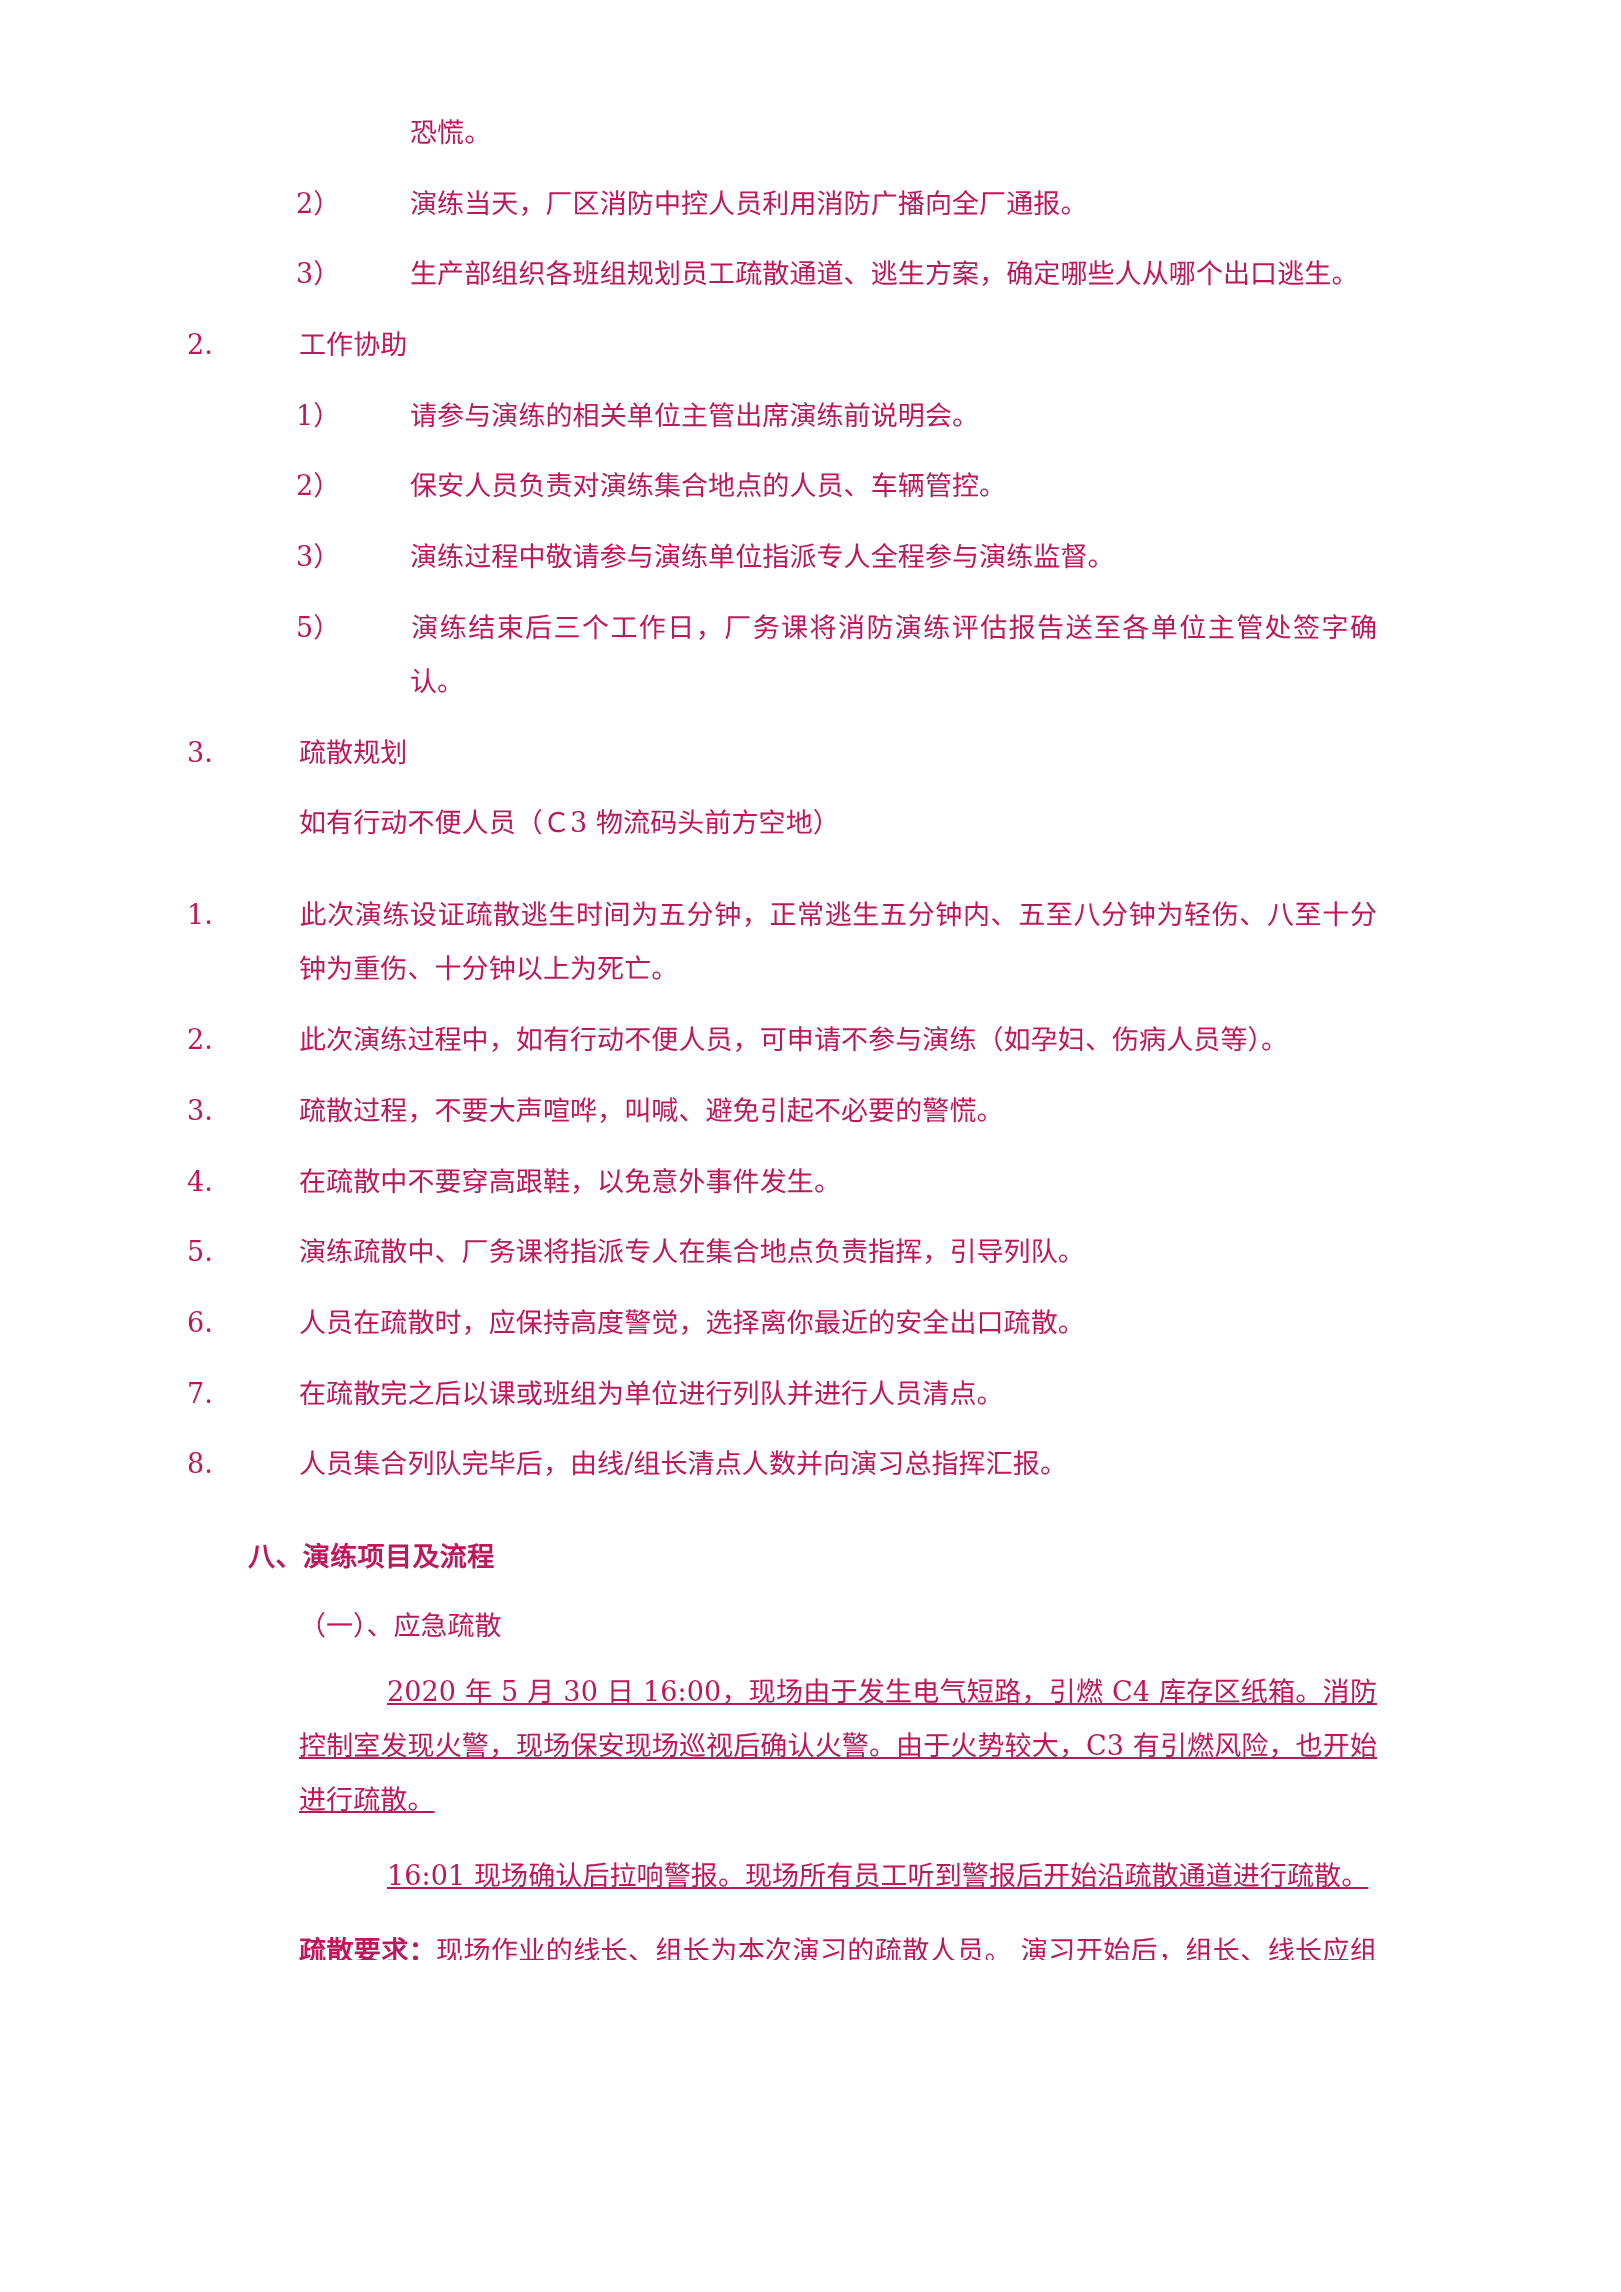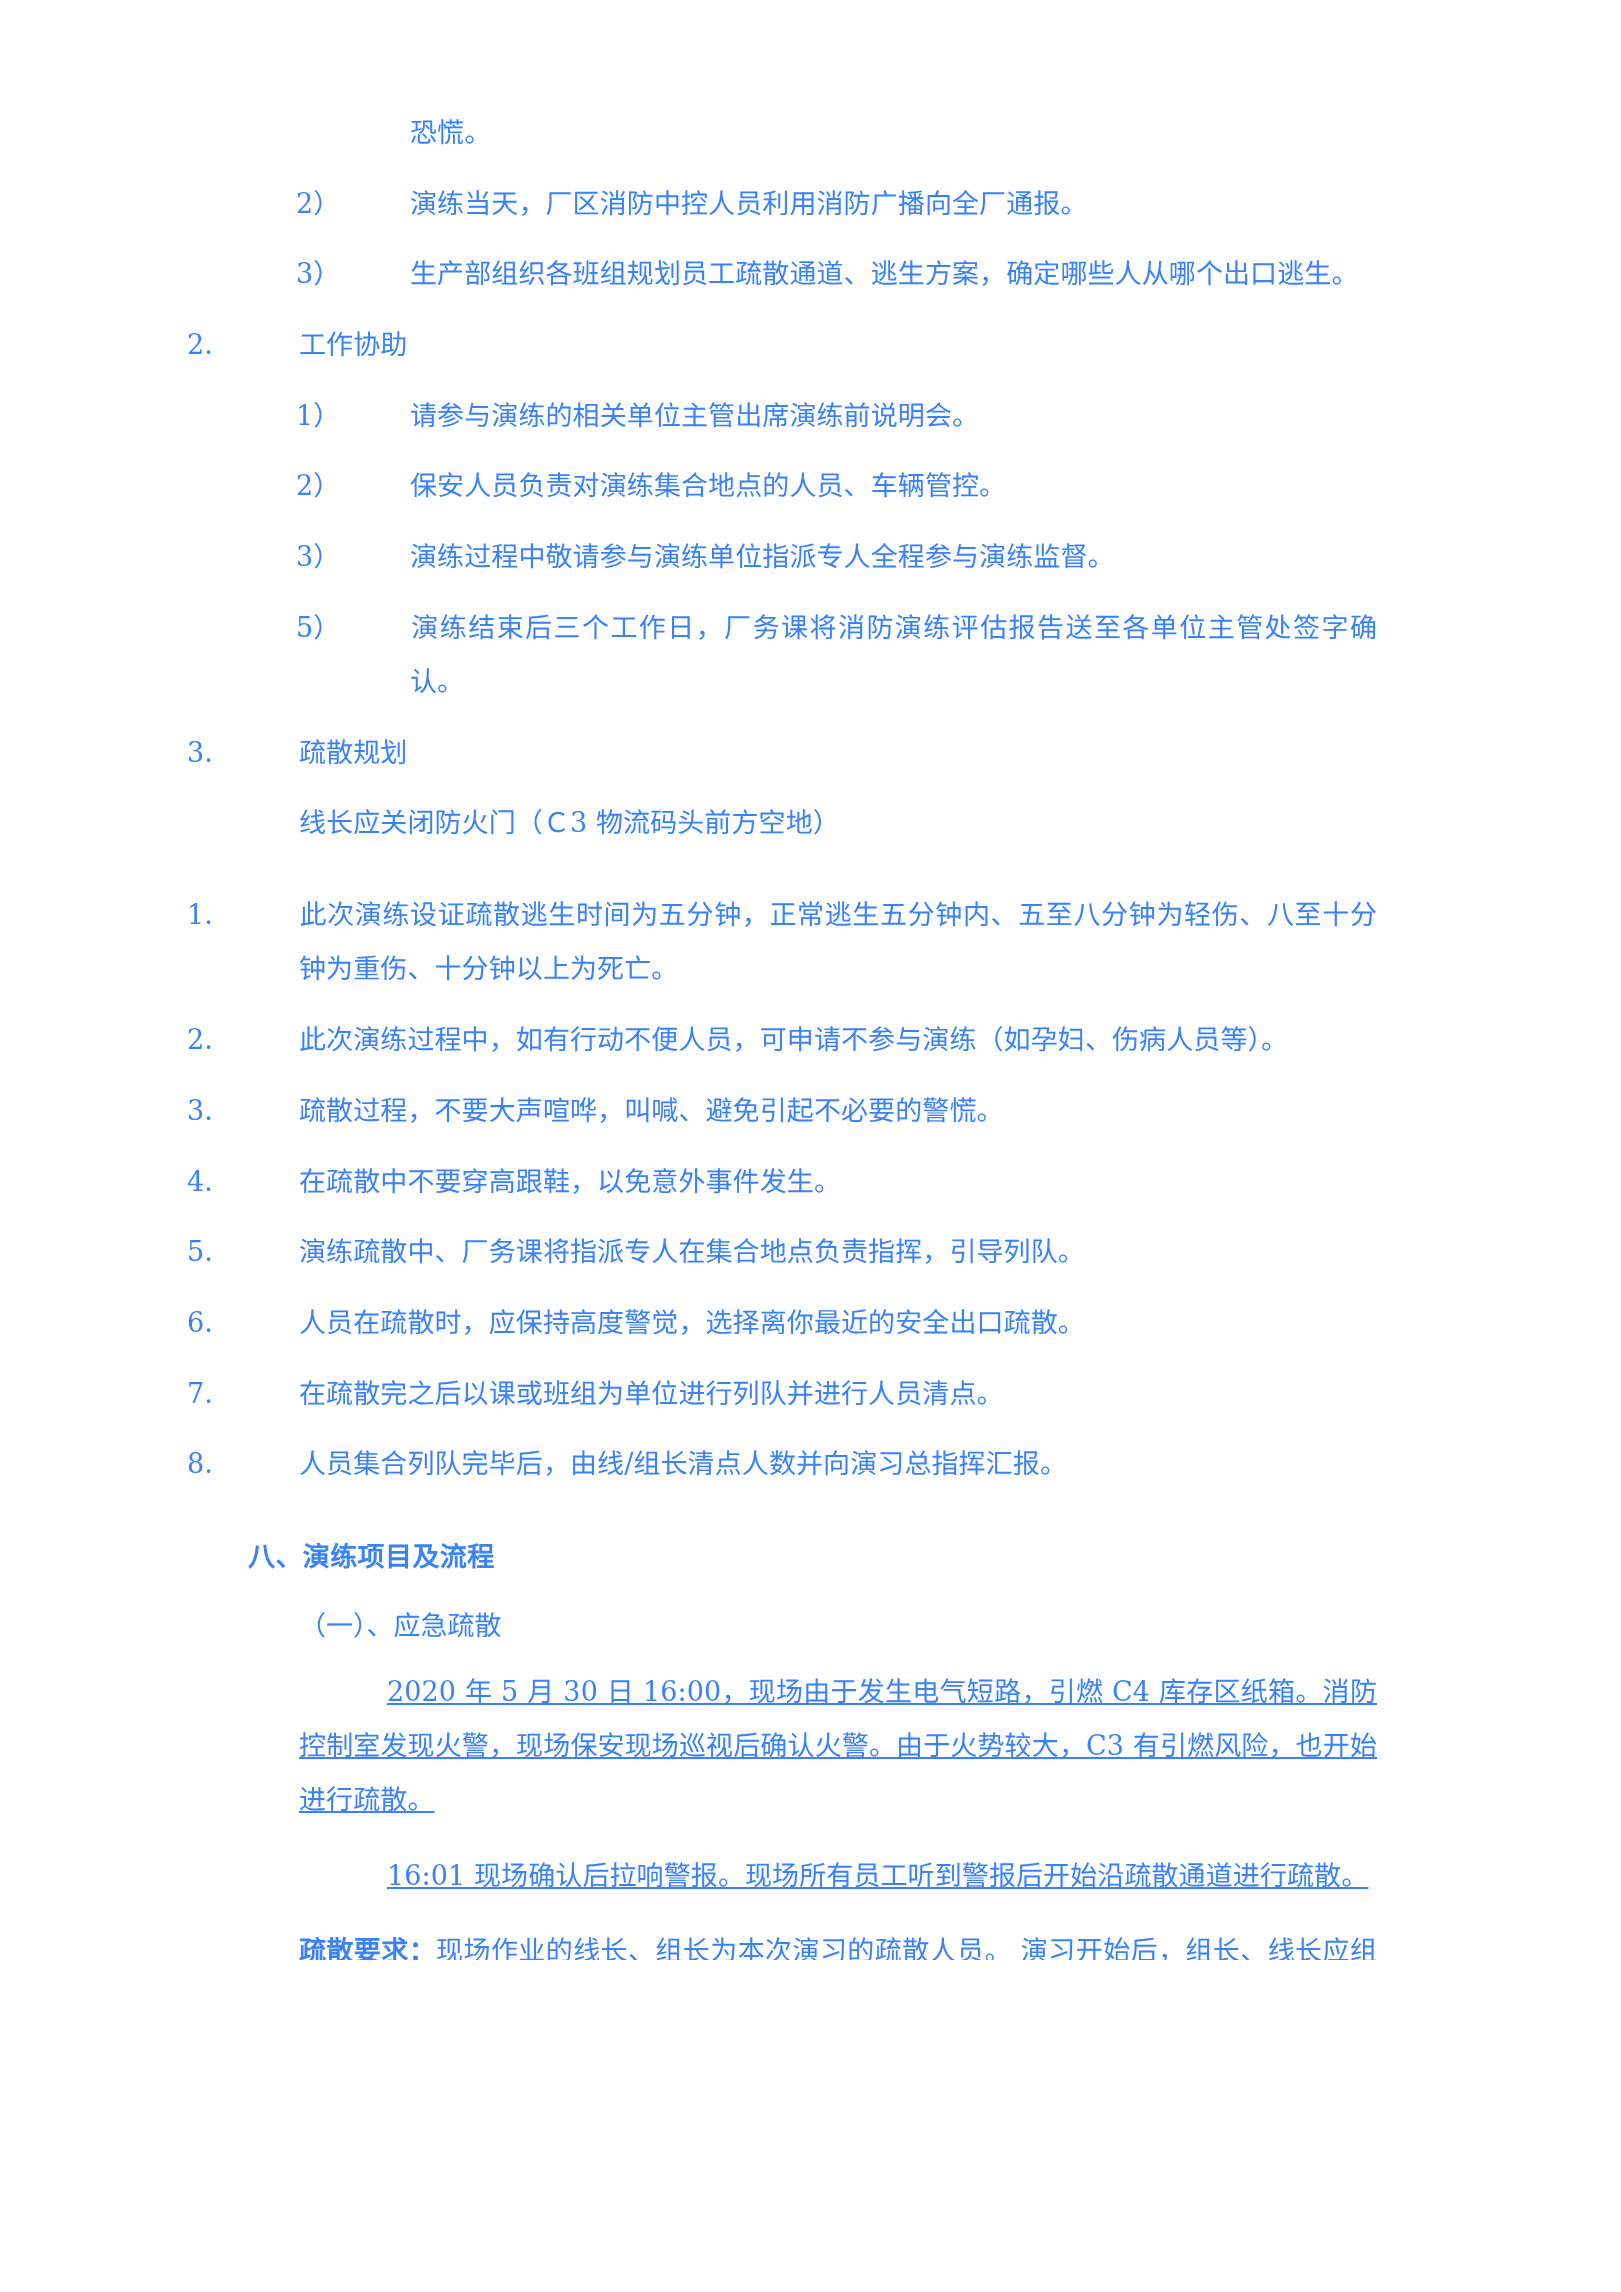--- a/index.html
+++ b/index.html
@@ -8,21 +8,21 @@
     padding: 0;
     background: #ffffff;
   }
   .page {
     position: relative;
     width: 1621px;
     height: 1960px;
     background: #ffffff;
     box-sizing: border-box;
     font-family: "DejaVu Serif", "Liberation Serif", serif;
-    color: #3b82f6;
+    color: #be185d;
     overflow: hidden;
   }
   .content {
     position: absolute;
     left: 206px;
     top: 106px;
     width: 1171px;
   }
 
   
@@ -132,21 +132,21 @@
     <div class="blk lvl2">
       <span class="mk">3）</span><span>演练过程中敬请参与演练单位指派专人全程参与演练监督。</span>
     </div>
     <div class="blk lvl2">
       <span class="mk">5）</span><span>演练结束后三个工作日，厂务课将消防演练评估报告送至各单位主管处签字确认。</span>
     </div>
 
     <div class="blk lvl1">
       <span class="mk">3.</span><span>疏散规划</span>
     </div>
-    <div class="blk para-ind1">线长应关闭防火门（Ｃ3 物流码头前方空地）</div>
+    <div class="blk para-ind1">如有行动不便人员（Ｃ3 物流码头前方空地）</div>
 
     <div class="gap-md"></div>
 
 
     <div class="blk lvl1">
       <span class="mk">1.</span><span>此次演练设证疏散逃生时间为五分钟，正常逃生五分钟内、五至八分钟为轻伤、八至十分钟为重伤、十分钟以上为死亡。</span>
     </div>
     <div class="blk lvl1">
       <span class="mk">2.</span><span>此次演练过程中，如有行动不便人员，可申请不参与演练（如孕妇、伤病人员等）。</span>
     </div>

